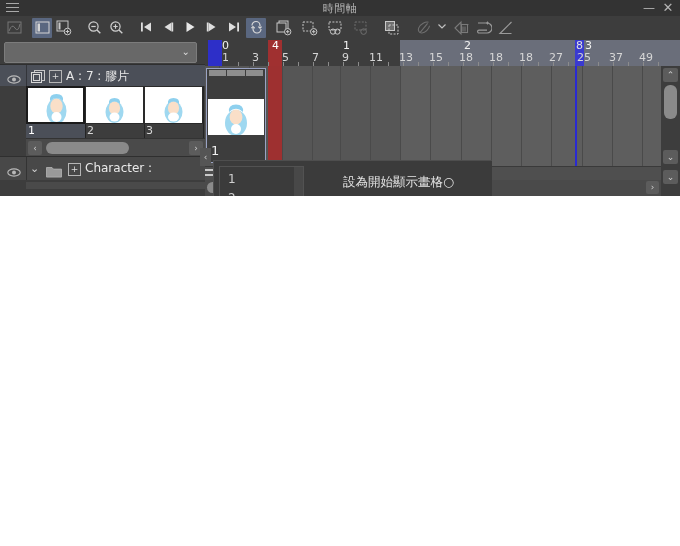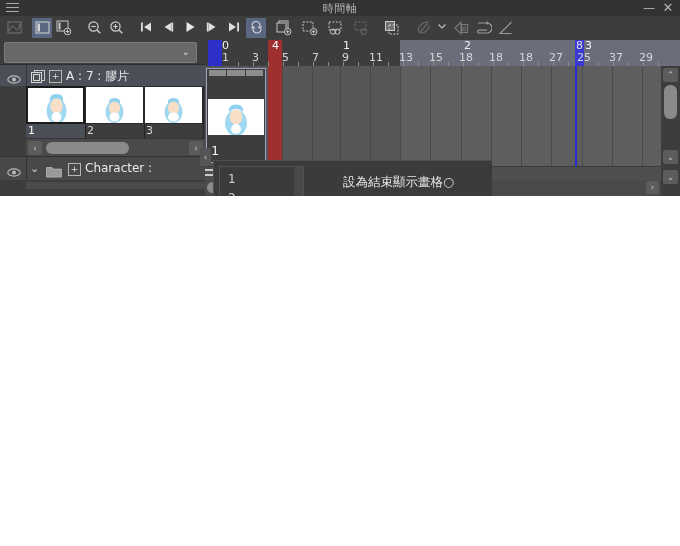--- a/index.html
+++ b/index.html
@@ -412,21 +412,21 @@
     <span class="rnum fr" style="left:137px">9</span>
     <span class="rnum fr" style="left:164px">11</span>
     <span class="rnum fr" style="left:194px">13</span>
     <span class="rnum fr" style="left:224px">15</span>
     <span class="rnum fr" style="left:254px">18</span>
     <span class="rnum fr" style="left:284px">18</span>
     <span class="rnum fr" style="left:314px">18</span>
     <span class="rnum fr" style="left:344px">27</span>
     <span class="rnum fr" style="left:372px">25</span>
     <span class="rnum fr" style="left:404px">37</span>
-    <span class="rnum fr" style="left:434px">29</span>
+    <span class="rnum fr" style="left:434px">49</span>
 
     <span class="tick" style="left:33px"></span>
       <span class="tick" style="left:48px"></span>
     <span class="tick" style="left:63px"></span>
       <span class="tick" style="left:78px"></span>
     <span class="tick" style="left:93px"></span>
       <span class="tick" style="left:108px"></span>
     <span class="tick" style="left:123px"></span>
       <span class="tick" style="left:138px"></span>
     <span class="tick" style="left:153px"></span>
@@ -522,21 +522,21 @@
       <div class="ni" style="top:81px">5</div>
       <div class="ni" style="top:100px">6</div>
       <div class="ni" style="top:119px">7</div>
       <div class="ni" style="top:138px">8</div>
       <div class="ni" style="top:157px">9</div>
       <div class="ni" style="top:176px">10</div>
     </div>
     <div class="okbox"></div>
 
     <div class="items">
-      <div class="mi" style="top:8px">設為結束顯示畫格○</div>
+      <div class="mi" style="top:8px">設為開始顯示畫格○</div>
       <div class="mi" style="top:34px">建立中割軌道標籤●</div>
       <div class="mdiv" style="top:62px"></div>
       <div class="mi dis" style="top:68px">刪除</div>
       <div class="mi dis" style="top:94px">剪下</div>
       <div class="mi dis" style="top:120px">複製</div>
       <div class="mi dis" style="top:146px">貼上</div>
       <div class="mdiv" style="top:176px"></div>
       <div class="mi" style="top:182px">新建動畫膠片</div>
       <div class="mdiv" style="top:210px"></div>
       <div class="mi dis" style="top:216px">組合片段</div>

